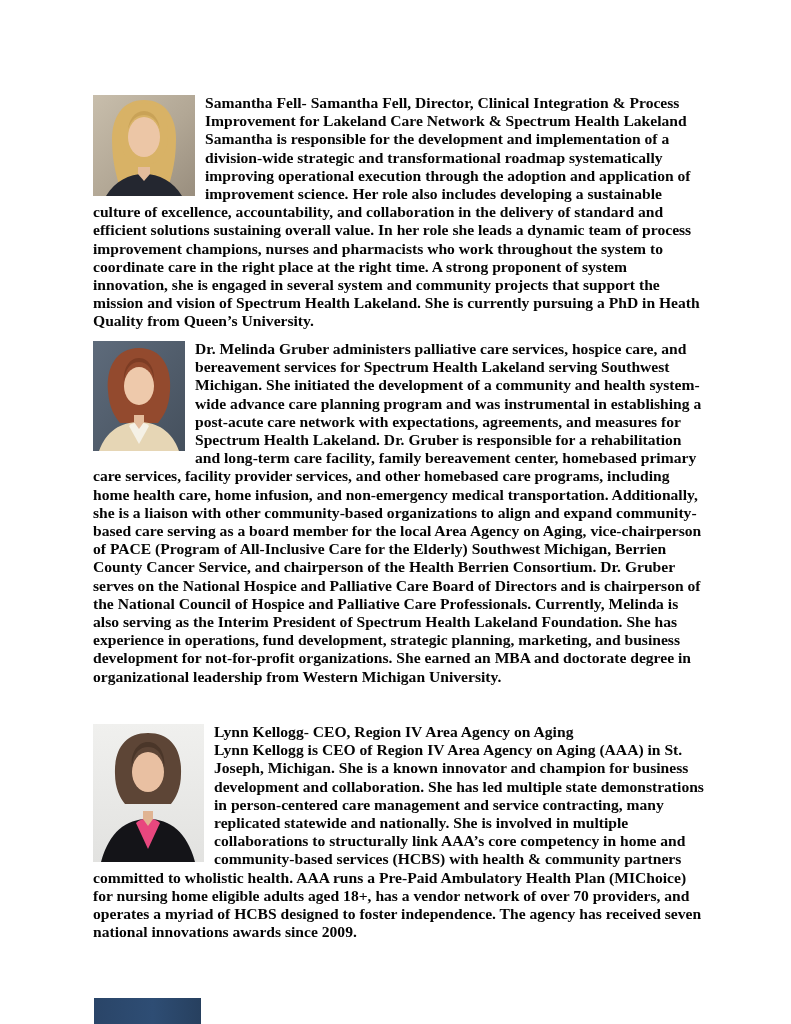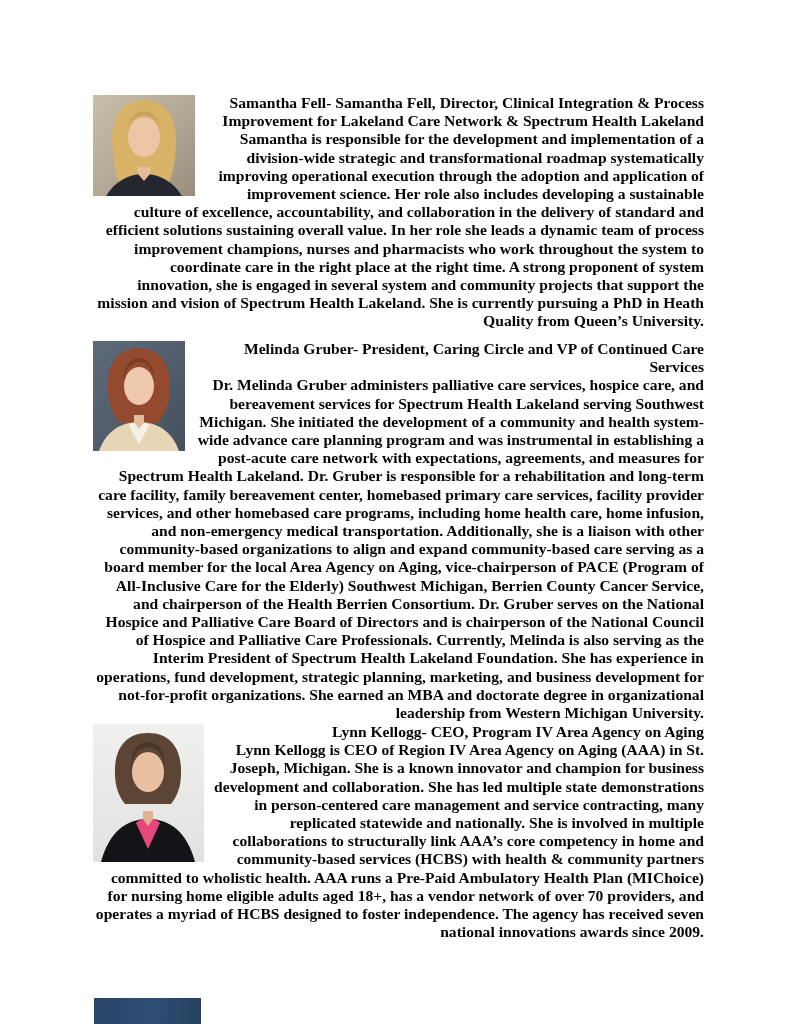--- a/index.html
+++ b/index.html
@@ -3,21 +3,21 @@
 <meta charset="utf-8">
 <title>Document</title>
 <style>
   html,body{margin:0;padding:0;background:#fff;}
   .page{
     position:relative;width:791px;height:1024px;background:#ffffff;
     font-family:"Liberation Serif","DejaVu Serif",serif;
     font-size:15.6px;line-height:18.2px;color:#060606;overflow:hidden;
     -webkit-font-smoothing:antialiased;
   }
-  .bio{position:absolute;left:93px;width:611px;text-align:right;}
+  .bio{position:absolute;left:93px;width:611px;text-align:left;}
   .bio-1{top:94px;}
   .bio-2{top:340px;}
   .bio-3{top:723px;}
   .photo{float:left;margin:1px 10px 4px 0;overflow:hidden;}
   .photo svg{display:block;width:100%;height:100%;}
   .photo-1{width:102px;height:101px;}
   .photo-2{width:92px;height:110px;margin-bottom:6px;}
   .photo-3{width:111px;height:138px;margin-bottom:2px;}
   .bio-header{font-weight:bold;}
   .bio-body{font-weight:bold;}
@@ -65,21 +65,20 @@
         </defs>
         <rect x="0" y="0" width="92" height="110" fill="url(#bg2)"></rect>
         <path d="M46,7 C23,7 13,27 15,50 C16,67 22,76 27,82 L65,82 C70,76 76,67 77,50 C79,27 69,7 46,7 Z" fill="#934a2e"></path>
         <ellipse cx="46" cy="45" rx="15" ry="19" fill="#eec9ab"></ellipse>
         <path d="M31,40 C32,28 38,21 46,21 C54,21 60,28 61,40 C62,30 57,17 46,17 C35,17 30,30 31,40 Z" fill="#7c3c24"></path>
         <path d="M6,110 C13,90 28,81 46,81 C64,81 79,90 86,110 Z" fill="#e6d6b5"></path>
         <path d="M36,85 L46,103 L56,85 C52,80 40,80 36,85 Z" fill="#f5f1e6"></path>
         <path d="M41,81 L46,88 L51,81 L51,74 L41,74 Z" fill="#e4bc9c"></path>
       </svg>
     </div>
-    <div class="bio-header">Melinda Gruber- President, Caring Circle and VP of Continued Care Services</div>
     <div class="bio-body">Dr. Melinda Gruber administers palliative care services, hospice care, and bereavement services for Spectrum Health Lakeland serving Southwest Michigan. She initiated the development of a community and health system-wide advance care planning program and was instrumental in establishing a post-acute care network with expectations, agreements, and measures for Spectrum Health Lakeland. Dr. Gruber is responsible for a rehabilitation and long-term care facility, family bereavement center, homebased primary care services, facility provider services, and other homebased care programs, including home health care, home infusion, and non-emergency medical transportation. Additionally, she is a liaison with other community-based organizations to align and expand community-based care serving as a board member for the local Area Agency on Aging, vice-chairperson of PACE (Program of All-Inclusive Care for the Elderly) Southwest Michigan, Berrien County Cancer Service, and chairperson of the Health Berrien Consortium. Dr. Gruber serves on the National Hospice and Palliative Care Board of Directors and is chairperson of the National Council of Hospice and Palliative Care Professionals. Currently, Melinda is also serving as the Interim President of Spectrum Health Lakeland Foundation. She has experience in operations, fund development, strategic planning, marketing, and business development for not-for-profit organizations. She earned an MBA and doctorate degree in organizational leadership from Western Michigan University.</div>
   </section>
 
   <section class="bio bio-3">
     <div class="photo photo-3">
       <svg viewBox="0 0 111 138" preserveAspectRatio="none">
         <defs>
           <linearGradient id="bg3" x1="0" y1="0" x2="0" y2="1">
             <stop offset="0" stop-color="#f0f0ee"></stop>
               <stop offset="1" stop-color="#e2e2e0"></stop>
@@ -87,19 +86,19 @@
         </defs>
         <rect x="0" y="0" width="111" height="138" fill="url(#bg3)"></rect>
         <path d="M55,9 C31,9 21,27 22,50 C22,64 27,74 32,80 L78,80 C83,74 88,64 88,50 C89,27 79,9 55,9 Z" fill="#5d4536"></path>
         <ellipse cx="55" cy="48" rx="16" ry="20" fill="#e9c0a2"></ellipse>
         <path d="M39,43 C40,30 46,23 55,23 C64,23 70,30 71,43 C73,32 67,18 55,18 C43,18 37,32 39,43 Z" fill="#4a3629"></path>
         <path d="M8,138 C16,108 33,95 55,95 C77,95 94,108 102,138 Z" fill="#141418"></path>
         <path d="M43,99 L55,125 L67,99 C62,93 48,93 43,99 Z" fill="#e8477e"></path>
         <path d="M50,95 L55,102 L60,95 L60,87 L50,87 Z" fill="#e0b493"></path>
       </svg>
     </div>
-    <div class="bio-header">Lynn Kellogg- CEO, Program IV Area Agency on Aging</div>
+    <div class="bio-header">Lynn Kellogg- CEO, Region IV Area Agency on Aging</div>
     <div class="bio-body">Lynn Kellogg is CEO of Region IV Area Agency on Aging (AAA) in St. Joseph, Michigan. She is a known innovator and champion for business development and collaboration. She has led multiple state demonstrations in person-centered care management and service contracting, many replicated statewide and nationally.  She is involved in multiple collaborations to structurally link AAA’s core competency in home and community-based services (HCBS) with health &amp; community partners committed to wholistic health. AAA runs a Pre-Paid Ambulatory Health Plan (MIChoice) for nursing home eligible adults aged 18+, has a vendor network of over 70 providers, and operates a myriad of HCBS designed to foster independence. The agency has received seven national innovations awards since 2009.</div>
   </section>
 
   <div class="photo-sliver"></div>
 
 </div>
 
 </body></html>

